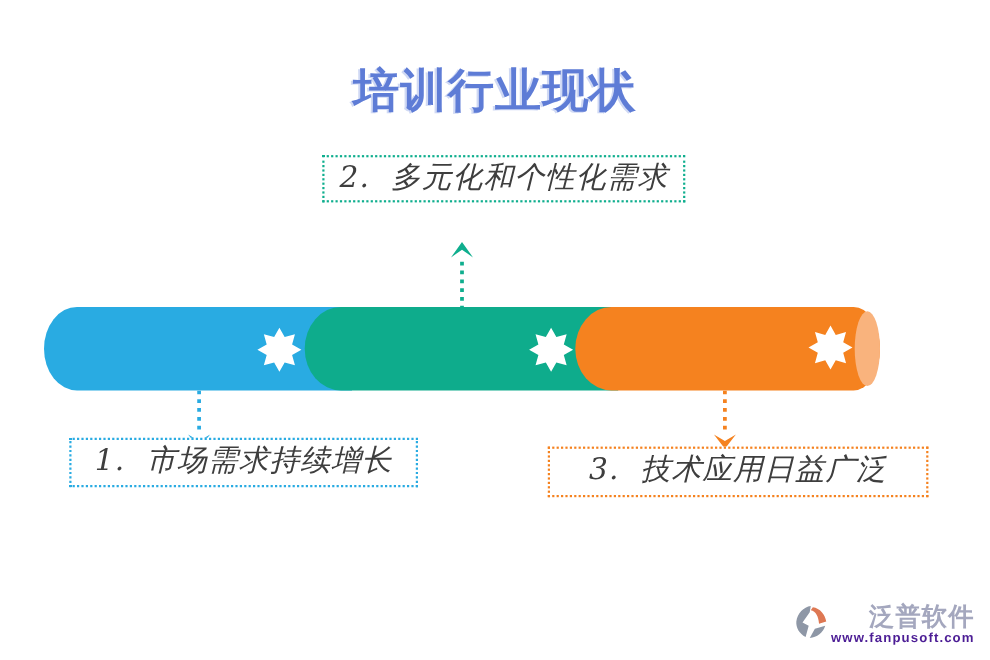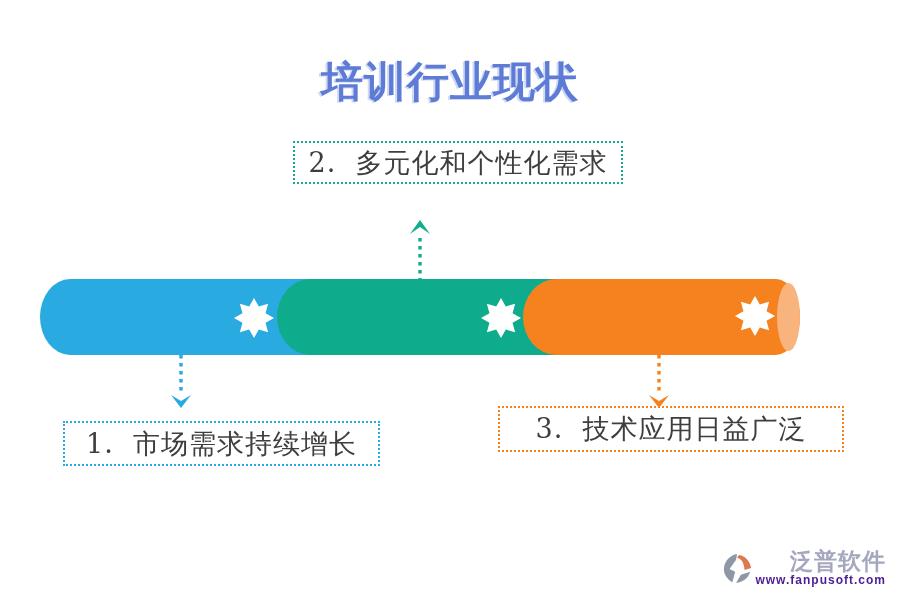--- a/index.html
+++ b/index.html
@@ -6,27 +6,27 @@
   .canvas{
     position:relative;width:900px;height:600px;background:#ffffff;
     overflow:hidden;font-family:"DejaVu Serif","Liberation Serif",serif;border-radius:27px;
   }
   .title{
     position:absolute;left:0;top:54px;width:100%;text-align:center;
     font-size:42px;font-weight:bold;color:#5E7CD6;letter-spacing:1px;
     text-shadow:-2px 1px 0 rgba(150,170,230,.45);
   }
   .callout{
-    position:absolute;display:flex;align-items:center;justify-content:center;
-    background:#fff;box-sizing:border-box;
+    position:absolute;display:flex;align-items:flex-start;justify-content:center;
+    background:#fff;box-sizing:border-box;font-style:italic;
   }
   .callout-text{
     font-size:27px;color:#3E3E3E;white-space:pre;letter-spacing:1px;
   }
-  .callout-1{left:63px;top:421px;width:317px;height:45px;border:2px dotted #29ABE2;}
+  .callout-1{left:63px;top:398px;width:317px;height:45px;border:2px dotted #29ABE2;}
   .callout-2{left:293px;top:141px;width:330px;height:43px;border:2px dotted #0FAE8E;}
   .callout-3{left:498px;top:406px;width:346px;height:46px;border:2px dotted #F5821F;}
 
   .bar{position:absolute;left:40px;top:279px;width:760px;height:76px;}
   .seg{position:absolute;top:0;height:76px;}
   .seg-1{left:0;width:280px;background:#29ABE2;border-radius:30px 0 0 30px / 38px 0 0 38px;}
   .seg-2{left:237px;width:285px;background:#0EAC8C;border-radius:33px 0 0 33px / 38px 0 0 38px;}
   .seg-3{left:483px;width:277px;background:#F5821F;border-radius:33px 24px 24px 33px / 38px 38px 38px 38px;}
   .end-cap{
     position:absolute;left:737px;top:4px;width:23px;height:68px;
@@ -36,21 +36,21 @@
   .star-1{left:192px;top:17px;}
   .star-2{left:439px;top:17px;}
   .star-3{left:693px;top:15px;}
 
   .arrow{position:absolute;}
   .arrow-up{left:407px;top:220px;}
   .arrow-down-1{left:168px;top:355px;}
   .arrow-down-3{left:646px;top:355px;}
 
   .watermark{
-    position:absolute;right:14px;top:548px;display:flex;align-items:center;gap:2px;
+    position:absolute;right:14px;top:548px;display:flex;align-items:flex-start;gap:2px;
   }
   .wm-icon{margin-top:2px;}
   .wm-col{display:flex;flex-direction:column;align-items:flex-end;}
   .wm-name{font-size:23px;font-weight:bold;color:#A4A7BE;letter-spacing:1px;line-height:25px;}
   .wm-url{font-size:12px;font-weight:bold;color:#4c1d95;letter-spacing:1px;line-height:14px;
           font-family:"Liberation Sans","DejaVu Sans",sans-serif;}
 </style>
 </head>
 <body>
 

